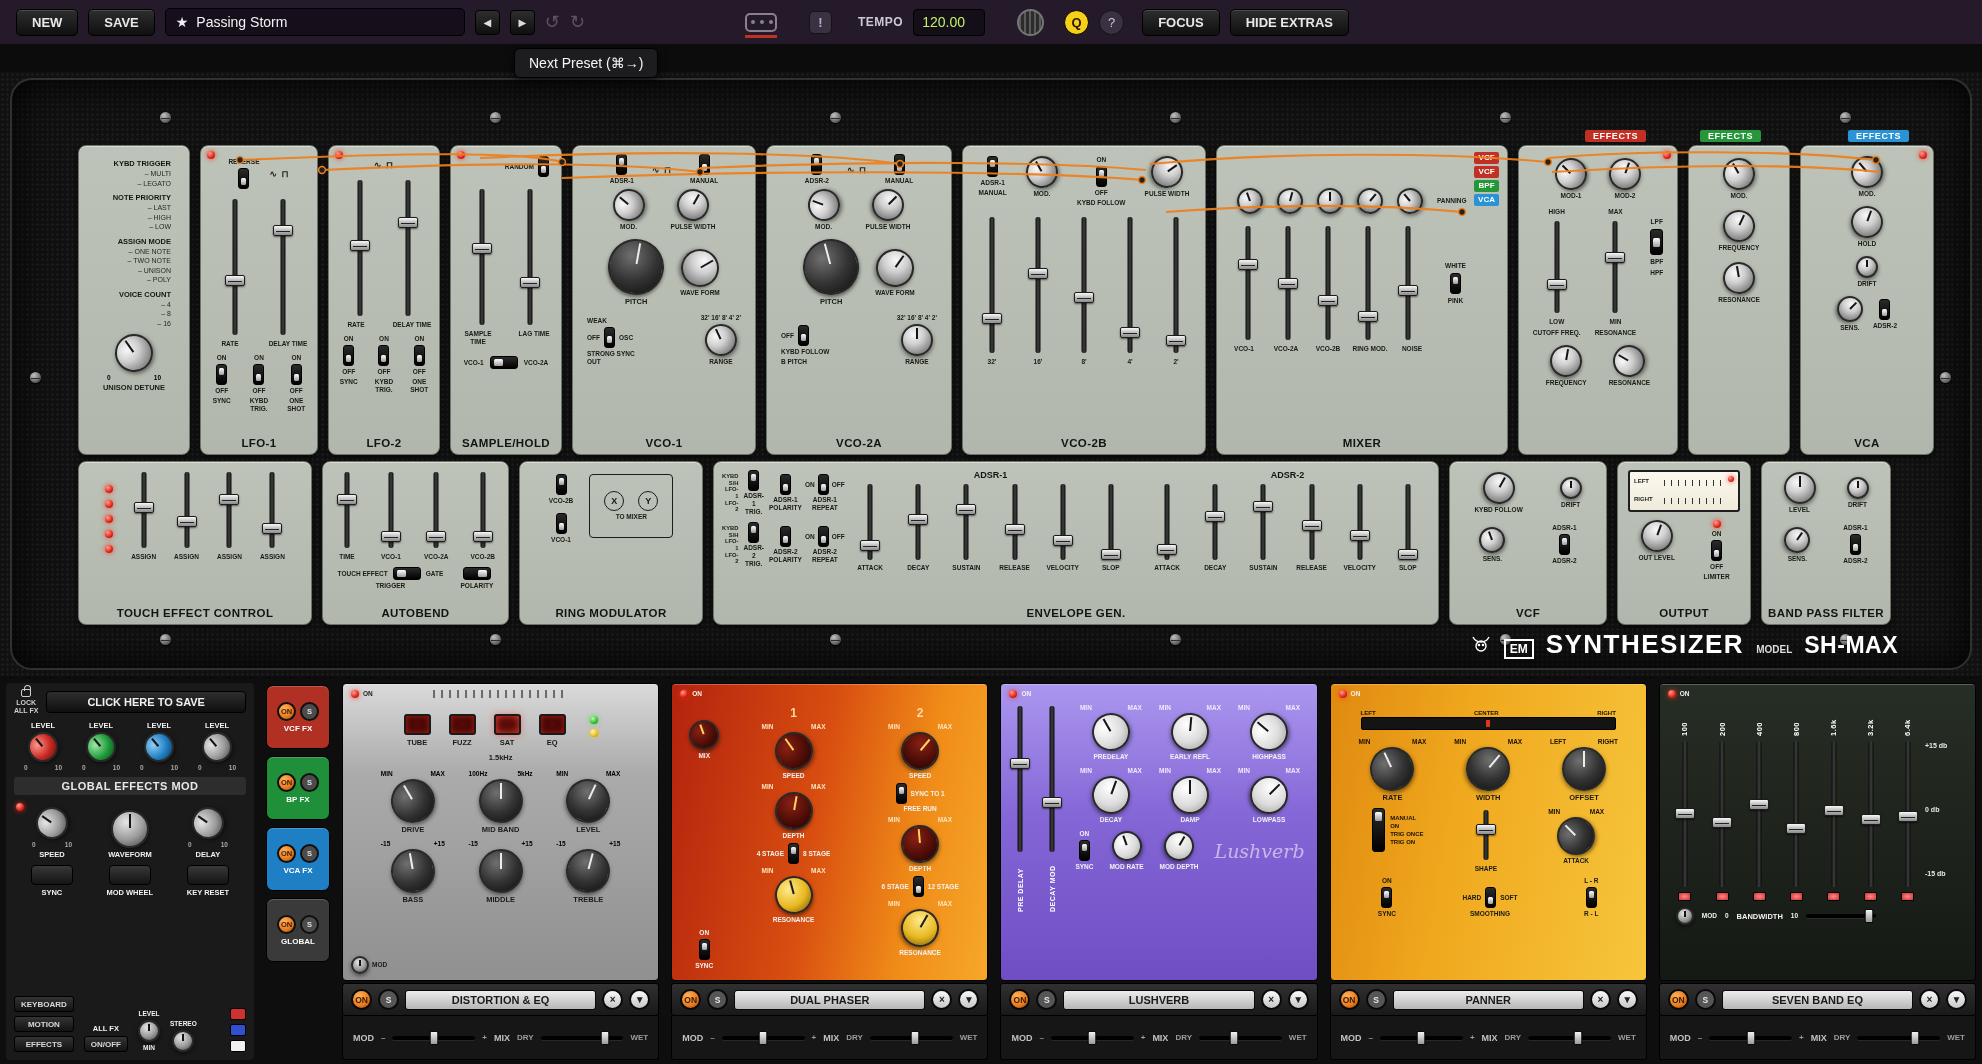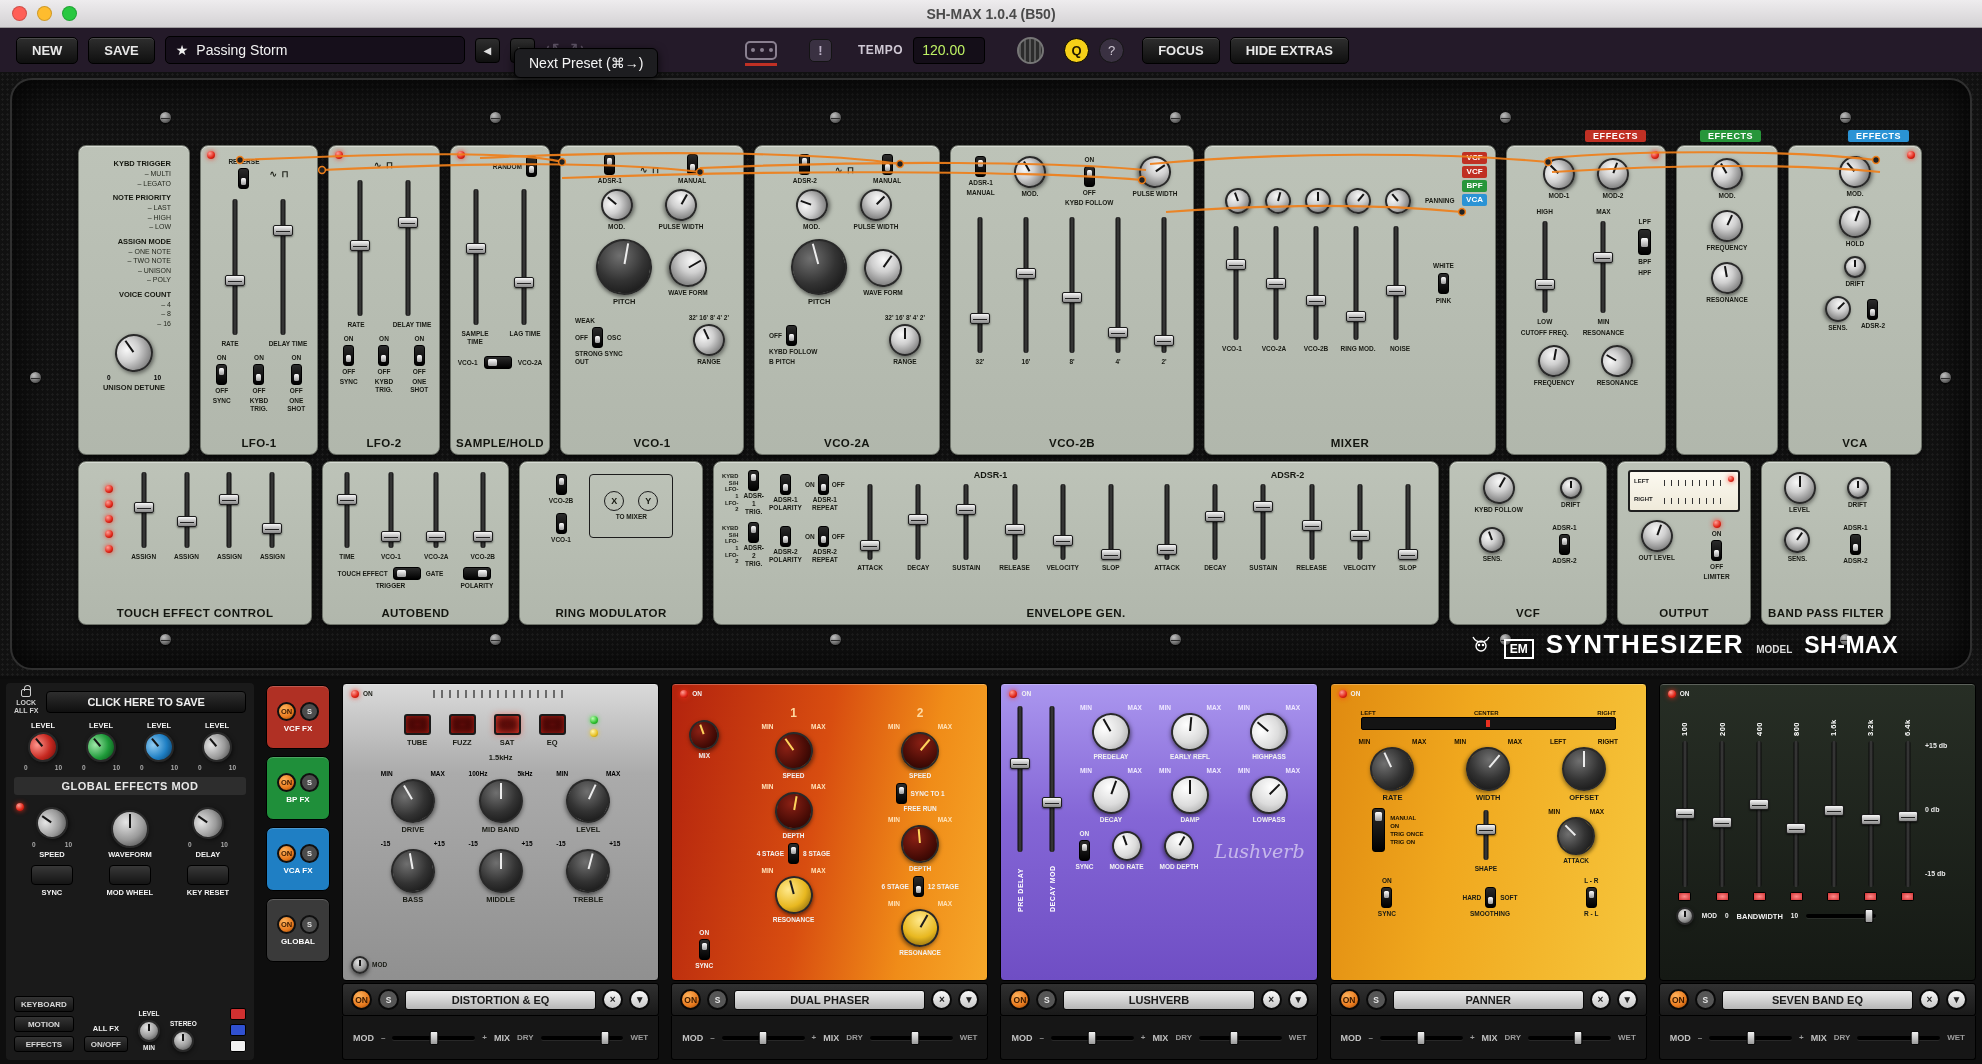--- a/index.html
+++ b/index.html
@@ -252,28 +252,20 @@
 .eq-band .vtxt{height:30px;font-size:7.5px}
 .eq-btn{width:13px;height:9px;background:radial-gradient(#ff8a8a,#d03030);border:1px solid #000;border-radius:1.5px}
 .eq-scale{width:42px;display:flex;flex-direction:column;justify-content:space-between;padding:36px 0 24px;font-size:7px;font-weight:bold;color:#e8e8e8;text-align:left}
 .eq-bot{display:flex;align-items:center;gap:8px;padding:2px 16px 0}
 </style>
 </head>
 <body>
 
 <div class="app">
 
-  <div class="titlebar">
-    <div class="traffic">
-      <div class="tl r"></div>
-      <div class="tl y"></div>
-      <div class="tl g"></div>
-    </div>
-    <div class="tb-title">SH-MAX 1.0.4 (B50)</div>
-  </div>
 
   <div class="toolbar">
     <div class="tbtn">NEW</div>
     <div class="tbtn">SAVE</div>
     <div class="preset">
       <span class="star">★</span>
       <span>Passing Storm</span>
     </div>
     <div class="arrowbtn">◀</div>
     <div class="arrowbtn">▶</div>
@@ -452,21 +444,21 @@
             <div class="colc">
                 <span class="l6">ON</span>
                 <div class="tg sm dn"></div>
                 <span class="l6">OFF</span>
                 <span class="l6">ONE SHOT</span>
               </div>
           </div>
           <div class="mod-title">LFO-2</div>
         </div>
 
-        <div class="mod" style="width:100px">
+        <div class="mod" style="width:112px">
           <span class="led cornled"></span>
           <div class="row-flex" style="justify-content:flex-end;gap:4px;padding-right:6px;margin-top:2px">
             <span class="l6">RANDOM</span>
             <div class="tg sm dn"></div>
           </div>
           <div class="sl-pair" style="margin-top:10px">
             <div class="slv h140">
                 <div class="th" style="top:40%"></div>
               </div>
             <div class="slv h140">

